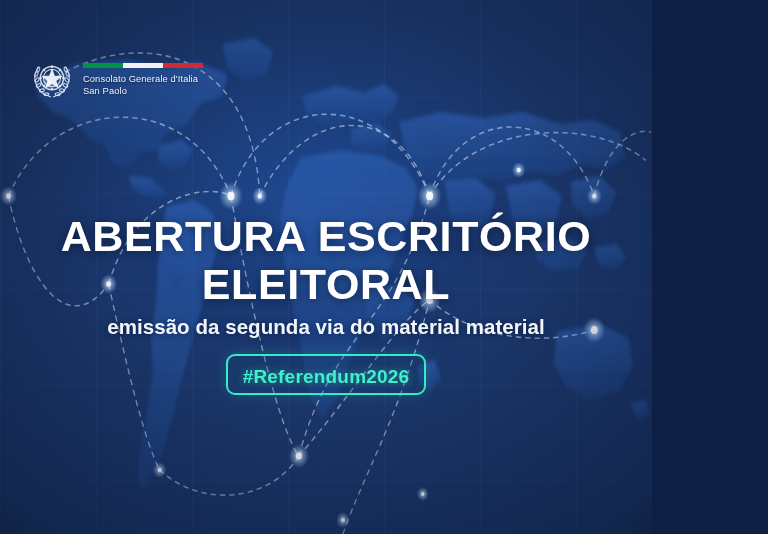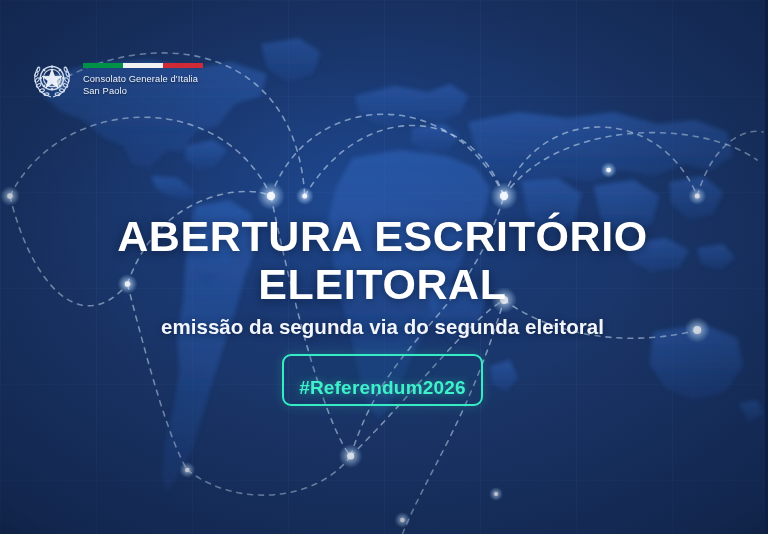--- a/index.html
+++ b/index.html
@@ -5,21 +5,21 @@
 <style>
   html, body {
     margin: 0;
     padding: 0;
     background: #0d1f45;
   }
   * { box-sizing: border-box; }
 
   .banner {
     position: relative;
-    width: 765px;
+    width: 652px;
     height: 534px;
     overflow: hidden;
     font-family: "Liberation Sans", sans-serif;
     background: #1a3568;
     user-select: none;
   }
 
   
   .bg-base {
     position: absolute;
@@ -121,21 +121,21 @@
   }
   .hashtag-wrap {
     margin-top: 14px;
     display: flex;
     justify-content: center;
   }
   .hashtag {
     display: inline-block;
     border: 2px solid #35ecc4;
     border-radius: 9px;
-    padding: 21px 15px 6px 15px;
+    padding: 10px 15px 6px 15px;
     color: #3ff0cb;
     font-size: 19px;
     line-height: 21px;
     font-weight: bold;
     letter-spacing: 0.2px;
     background: rgba(20,70,110,0.22);
     text-shadow: 0 0 9px rgba(60,240,200,0.45);
     box-shadow: 0 0 12px rgba(55,235,195,0.20);
   }
 </style>
@@ -310,19 +310,19 @@
         <span style="background:#f1f2f1"></span>
         <span style="background:#ce2b37"></span>
       </div>
       <span class="logo-line">Consolato Generale d'Italia</span>
       <span class="logo-line">San Paolo</span>
     </div>
   </div>
 
   <div class="center">
     <h1 class="headline">ABERTURA ESCRITÓRIO ELEITORAL</h1>
-    <p class="subhead">emissão da segunda via do segunda eleitoral</p>
+    <p class="subhead">emissão da segunda via do material material</p>
     <div class="hashtag-wrap">
       <span class="hashtag">#Referendum2026</span>
     </div>
   </div>
 
 </div>
 
 </body></html>

